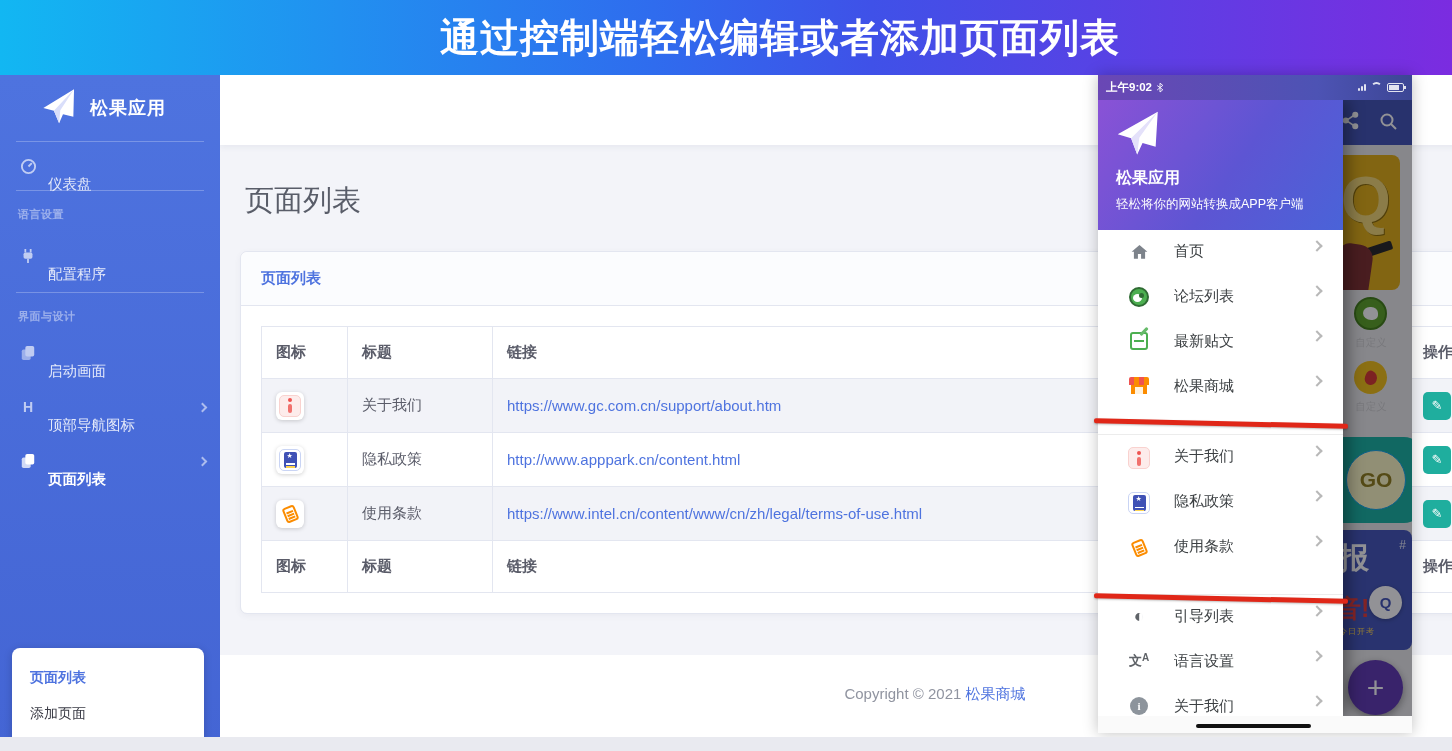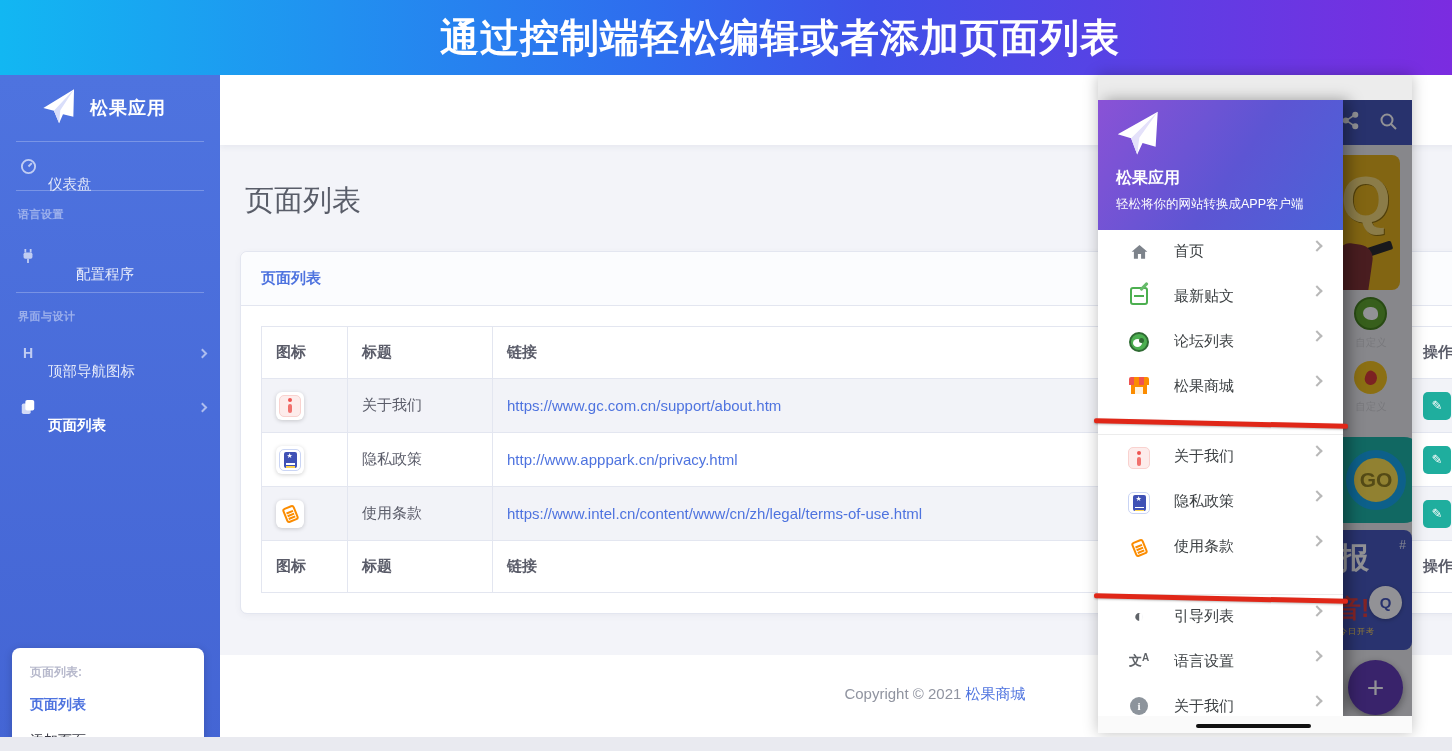--- a/index.html
+++ b/index.html
@@ -108,21 +108,21 @@
   .c-green { left:256px; top:197px; width:33px; height:33px; background:#5aa321; border:2px solid #3e7d12;
     display:flex; align-items:center; justify-content:center; }
   .c-green .blob { width:15px; height:13px; background:#fff; border-radius:50% 50% 40% 60%; }
   .c-yellow { left:256px; top:261px; width:33px; height:33px; background:#f2c011;
     display:flex; align-items:center; justify-content:center; }
   .c-yellow .blob { width:12px; height:14px; background:#d8342c; border-radius:40% 60% 50% 50%; transform:rotate(20deg); }
   .p-label { position:absolute; width:60px; text-align:center; font-size:10.5px; color:#cfcfcf; }
   .lab1 { left:243px; top:236px; } .lab2 { left:243px; top:300px; }
   .go-blob { position:absolute; left:228px; top:337px; width:96px; height:86px; background:#14b3a0; border-radius:18px; }
   .go-circle { position:absolute; left:248px; top:350px; width:60px; height:60px; border-radius:50%;
-    background:#fde047; border:8px solid #0ea5e9; display:flex; align-items:center; justify-content:center;
+    background:#fef9c3; border:1px solid #0ea5e9; display:flex; align-items:center; justify-content:center;
     font-size:21px; font-weight:800; color:#8f7d16; }
   .news-tile { position:absolute; left:233px; top:430px; width:81px; height:120px; background:#4053b8; border-radius:8px; }
   .news-bao { position:absolute; left:8px; top:8px; font-size:30px; font-weight:800; color:#fff; }
   .news-hash { position:absolute; right:6px; top:8px; font-size:12px; color:#e8eaf6; }
   .news-yin { position:absolute; left:5px; top:62px; font-size:25px; font-weight:800; color:#e53935; }
   .news-sub { position:absolute; left:8px; top:96px; font-size:8px; color:#ffd54f; letter-spacing:1px; }
   .q-search { position:absolute; left:271px; top:486px; width:33px; height:33px; border-radius:50%; background:#fff;
     display:flex; align-items:center; justify-content:center; font-size:15px; font-weight:700; color:#3f51b5;
     box-shadow:0 1px 4px rgba(0,0,0,.3); cursor:pointer; }
   .fab { position:absolute; left:250px; top:560px; width:55px; height:55px; border-radius:50%; background:#5e35b1;
@@ -195,49 +195,57 @@
       <span class="nicon">
         <svg viewBox="0 0 18 18" width="17" height="17">
             <circle cx="9" cy="9" r="7" fill="none" stroke="#fff" stroke-width="2"></circle>
             <line x1="9" y1="9" x2="12.5" y2="5.5" stroke="#fff" stroke-width="2"></line>
           </svg>
       </span>
       <span class="nlabel">仪表盘</span>
     </div>
     <hr class="sdiv">
     <div class="nheading">语言设置</div>
-    <div class="nav-item" style="margin-top:8px;gap:28px;">
+    <div class="nav-item" style="margin-top:8px;">
       <span class="nicon">
         <svg viewBox="0 0 18 18" width="16" height="16">
             <path d="M6 1v4M12 1v4" stroke="#fff" stroke-width="2"></path>
             <rect x="4" y="5" width="10" height="7" rx="2" fill="#fff"></rect>
             <path d="M9 12v5" stroke="#fff" stroke-width="2"></path>
           </svg>
       </span>
       <span class="nlabel">配置程序</span>
     </div>
     <hr class="sdiv" style="margin-top:12px;">
     <div class="nheading">界面与设计</div>
     <div class="nav-item tall">
+      <span class="nicon">
+        <svg viewBox="0 0 18 18" width="16" height="16">
+            <rect x="2" y="5" width="10" height="12" rx="2" fill="#fff" opacity=".7"></rect>
+            <rect x="6" y="1" width="10" height="12" rx="2" fill="#fff"></rect>
+          </svg>
+      </span>
+      <span class="nlabel">启动画面</span>
+    </div>
+    <div class="nav-item tall">
       <span class="nicon hletter">H</span>
       <span class="nlabel">顶部导航图标</span>
       <span class="chev-r"></span>
     </div>
     <div class="nav-item tall active">
       <span class="nicon">
         <svg viewBox="0 0 18 18" width="16" height="16">
             <rect x="2" y="5" width="10" height="12" rx="2" fill="#fff" opacity=".75"></rect>
             <rect x="6" y="1" width="10" height="12" rx="2" fill="#fff"></rect>
           </svg>
       </span>
       <span class="nlabel">页面列表</span>
       <span class="chev-r"></span>
     </div>
     <div class="submenu">
-      <div class="submenu-title">页面列表:</div>
       <div class="submenu-item active">页面列表</div>
       <div class="submenu-item">添加页面</div>
     </div>
   </aside>
 
   <main class="main">
     <div class="topbar"></div>
     <h1 class="page-title">页面列表</h1>
 
     <section class="card">
@@ -278,21 +286,21 @@
             </tr>
             <tr>
               <td>
                   <div class="cell-icon">
                     <span class="ic-privacy">
                       <span class="doc"></span>
                     </span>
                   </div>
                 </td>
               <td>隐私政策</td>
-              <td><a>http://www.apppark.cn/privacy.html</a></td>
+              <td><a>http://www.apppark.cn/content.html</a></td>
               <td>
                   <button class="edit-btn">
                     <span>✎</span>
                   </button>
                 </td>
             </tr>
             <tr>
               <td>
                   <div class="cell-icon">
                     <span class="ic-terms">
@@ -321,20 +329,37 @@
       </div>
     </section>
 
     <footer class="page-footer">
       <span>Copyright © 2021</span>
       <a>松果商城</a>
     </footer>
   </main>
 
   <div class="phone">
+    <div class="statusbar">
+      <span class="sb-time">上午9:02</span>
+      <span class="sb-bt">
+        <svg viewBox="0 0 10 14" width="8" height="12">
+            <path d="M5 1l3.5 2.8L5 6.5l3.5 2.7L5 12V1M5 6.5 1.5 4M5 6.5 1.5 9.5" stroke="#fff" stroke-width="1.1" fill="none"></path>
+          </svg>
+      </span>
+      <span class="sb-right">
+        <span class="sb-sig">
+            <i style="height:3px"></i>
+            <i style="height:5px"></i>
+            <i style="height:7px"></i>
+          </span>
+        <span class="sb-wifi"></span>
+        <span class="sb-batt"></span>
+      </span>
+    </div>
 
     <div class="p-bg">
       <div class="p-toolbar">
         <span>
           <svg viewBox="0 0 20 20" width="19" height="19">
               <g stroke="#fff" stroke-width="1.6" fill="#fff">
                 <circle cx="15" cy="4" r="2.4"></circle>
                 <circle cx="5" cy="10" r="2.4"></circle>
                 <circle cx="15" cy="16" r="2.4"></circle>
                 <line x1="7" y1="9" x2="13" y2="5"></line>
@@ -392,30 +417,30 @@
           <span class="d-ic">
             <svg viewBox="0 0 24 24" width="21" height="21">
                 <path fill="#7d838b" d="M12 3.5 21 11h-2.6v8h-4.6v-5.2h-3.6V19H5.6v-8H3z"></path>
               </svg>
           </span>
           <span class="d-label">首页</span>
           <span class="chev-g"></span>
         </div>
         <div class="d-item">
           <span class="d-ic">
+              <span class="ic-forum"></span>
+            </span>
+          <span class="d-label">论坛列表</span>
+          <span class="chev-g"></span>
+        </div>
+        <div class="d-item">
+          <span class="d-ic">
               <span class="ic-posts"></span>
             </span>
           <span class="d-label">最新贴文</span>
-          <span class="chev-g"></span>
-        </div>
-        <div class="d-item">
-          <span class="d-ic">
-              <span class="ic-forum"></span>
-            </span>
-          <span class="d-label">论坛列表</span>
           <span class="chev-g"></span>
         </div>
         <div class="d-item">
           <span class="d-ic">
               <span class="ic-store">
                 <span class="awning"></span>
                 <span class="body"></span>
               </span>
             </span>
           <span class="d-label">松果商城</span>

